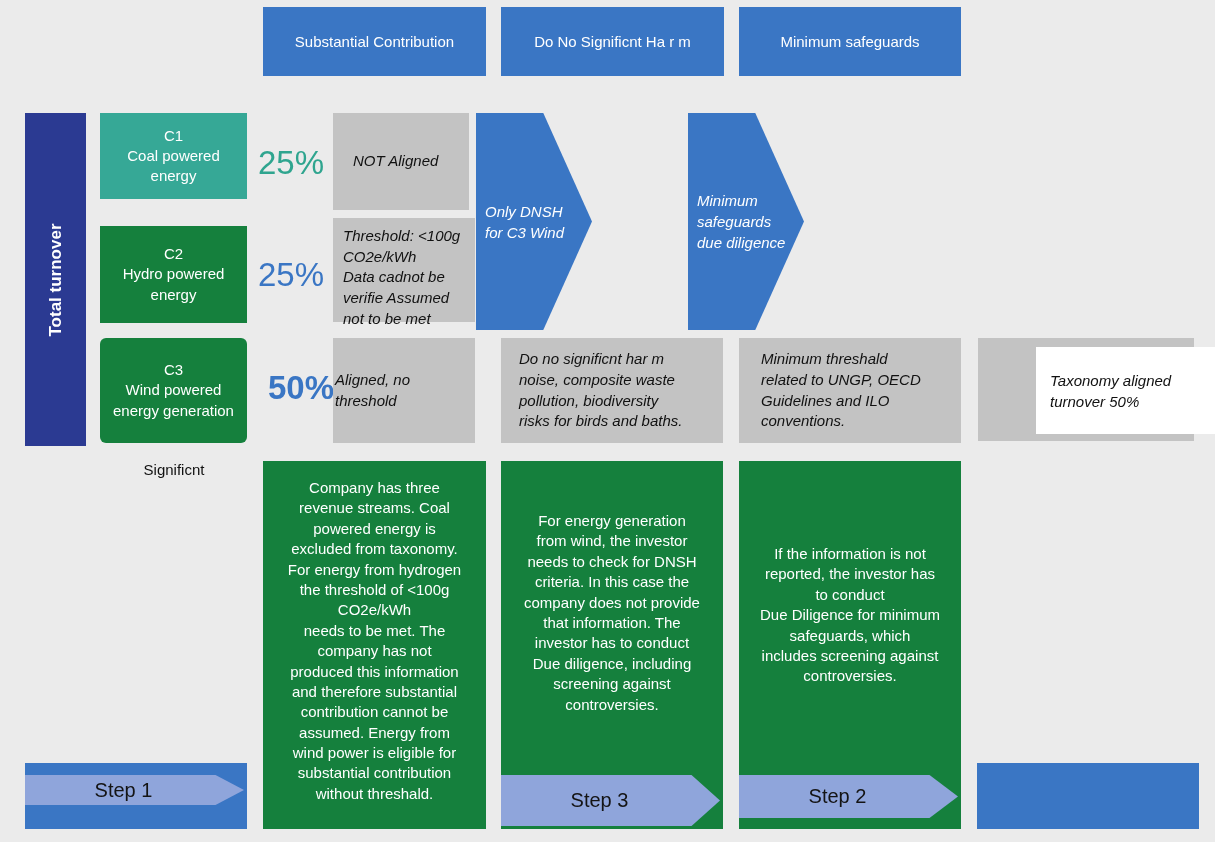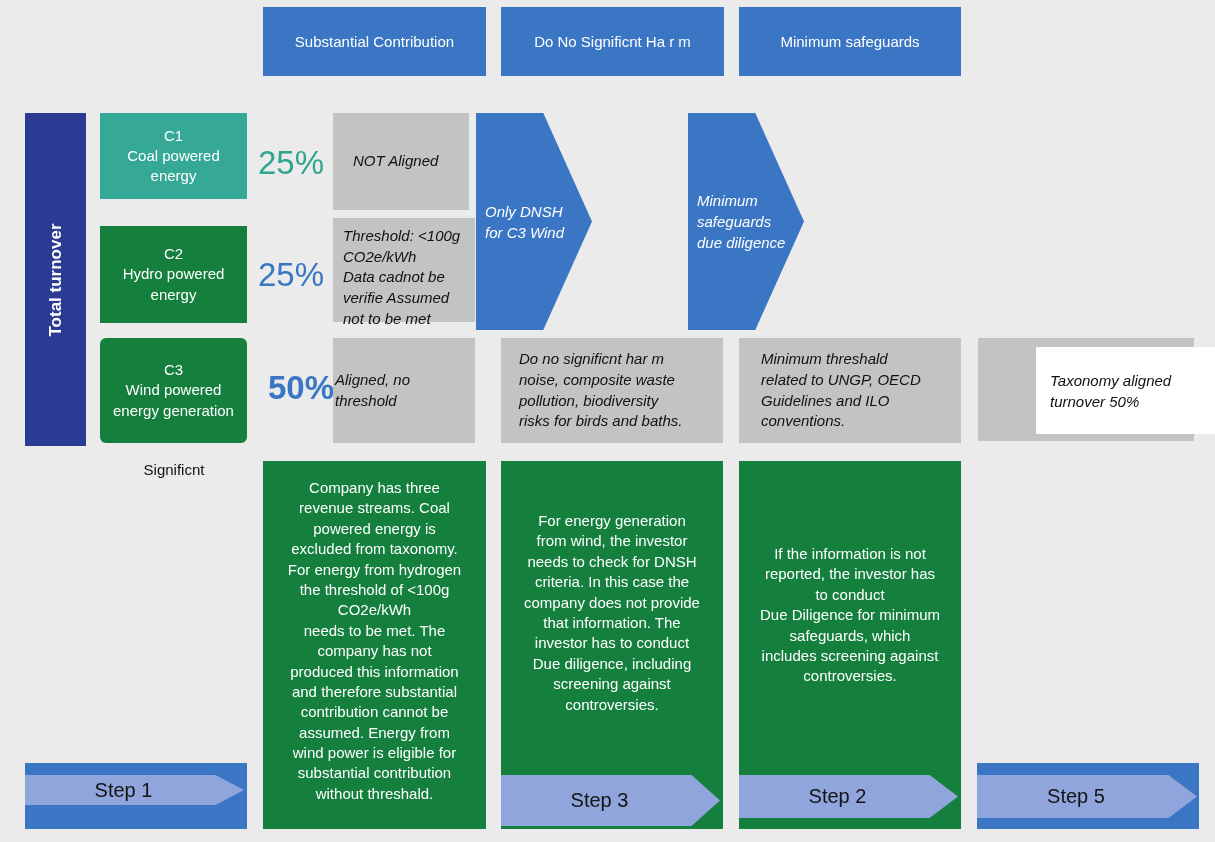--- a/index.html
+++ b/index.html
@@ -198,17 +198,14 @@
 
   <div class="abs step-arrow" style="left:25px;top:775px;width:219px;height:30px;">
     <span>Step 1</span>
   </div>
   <div class="abs step-arrow" style="left:501px;top:775px;width:219px;height:51px;">
     <span>Step 3</span>
   </div>
   <div class="abs step-arrow" style="left:739px;top:775px;width:219px;height:43px;">
     <span>Step 2</span>
   </div>
-  <div class="abs step-arrow" style="left:977px;top:775px;width:220px;height:43px;">
-    <span>Step 5</span>
-  </div>
 
 </div>
 
 </body></html>

